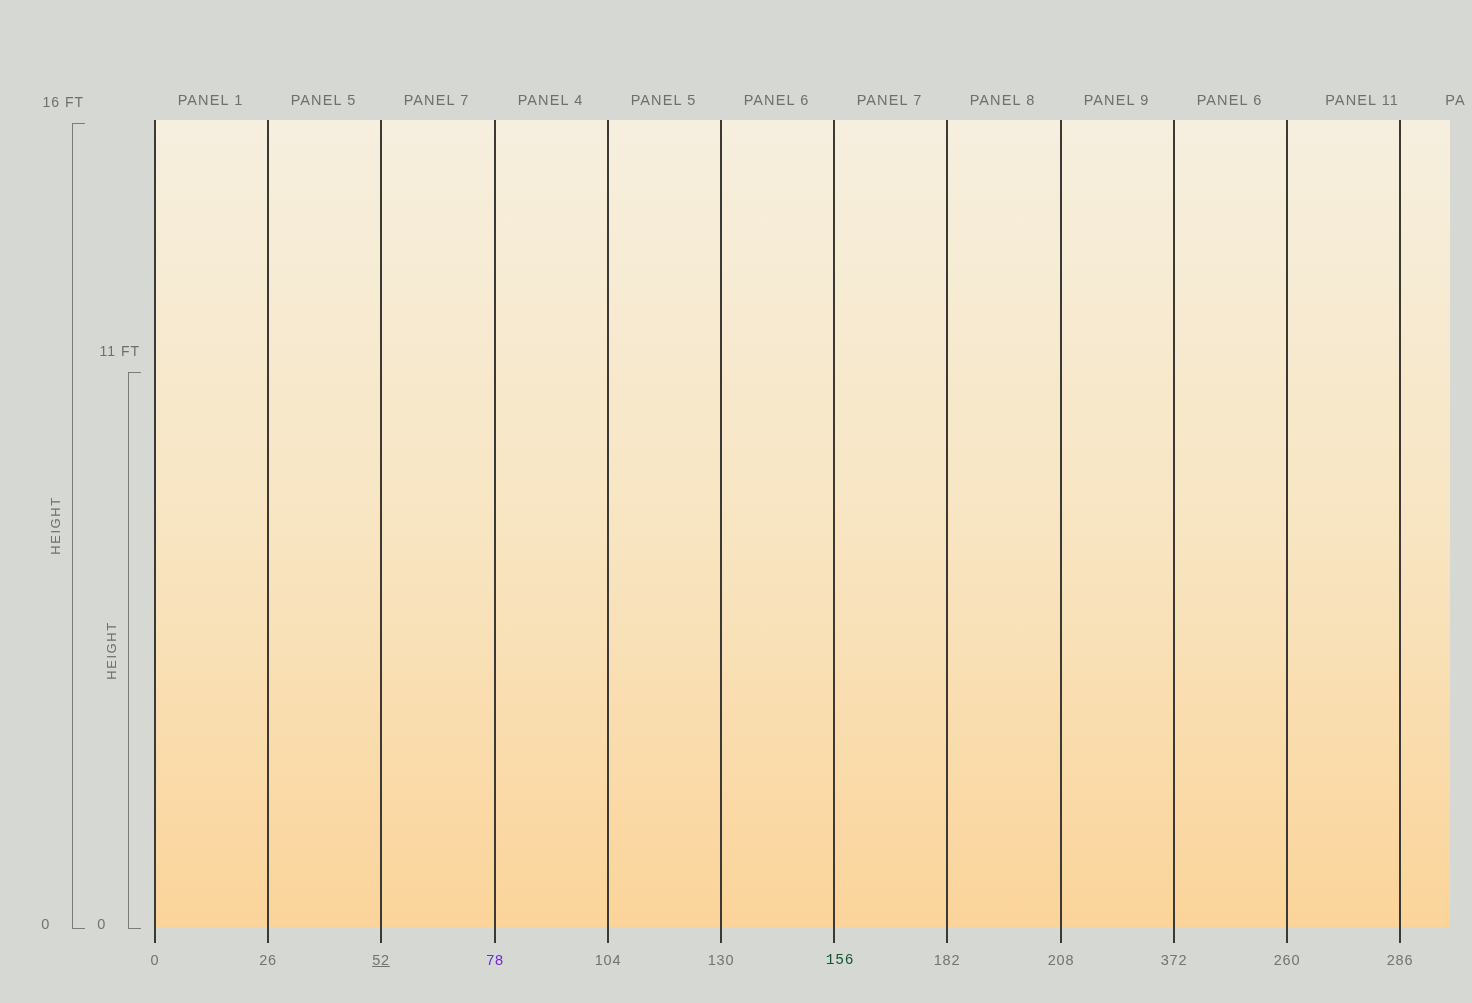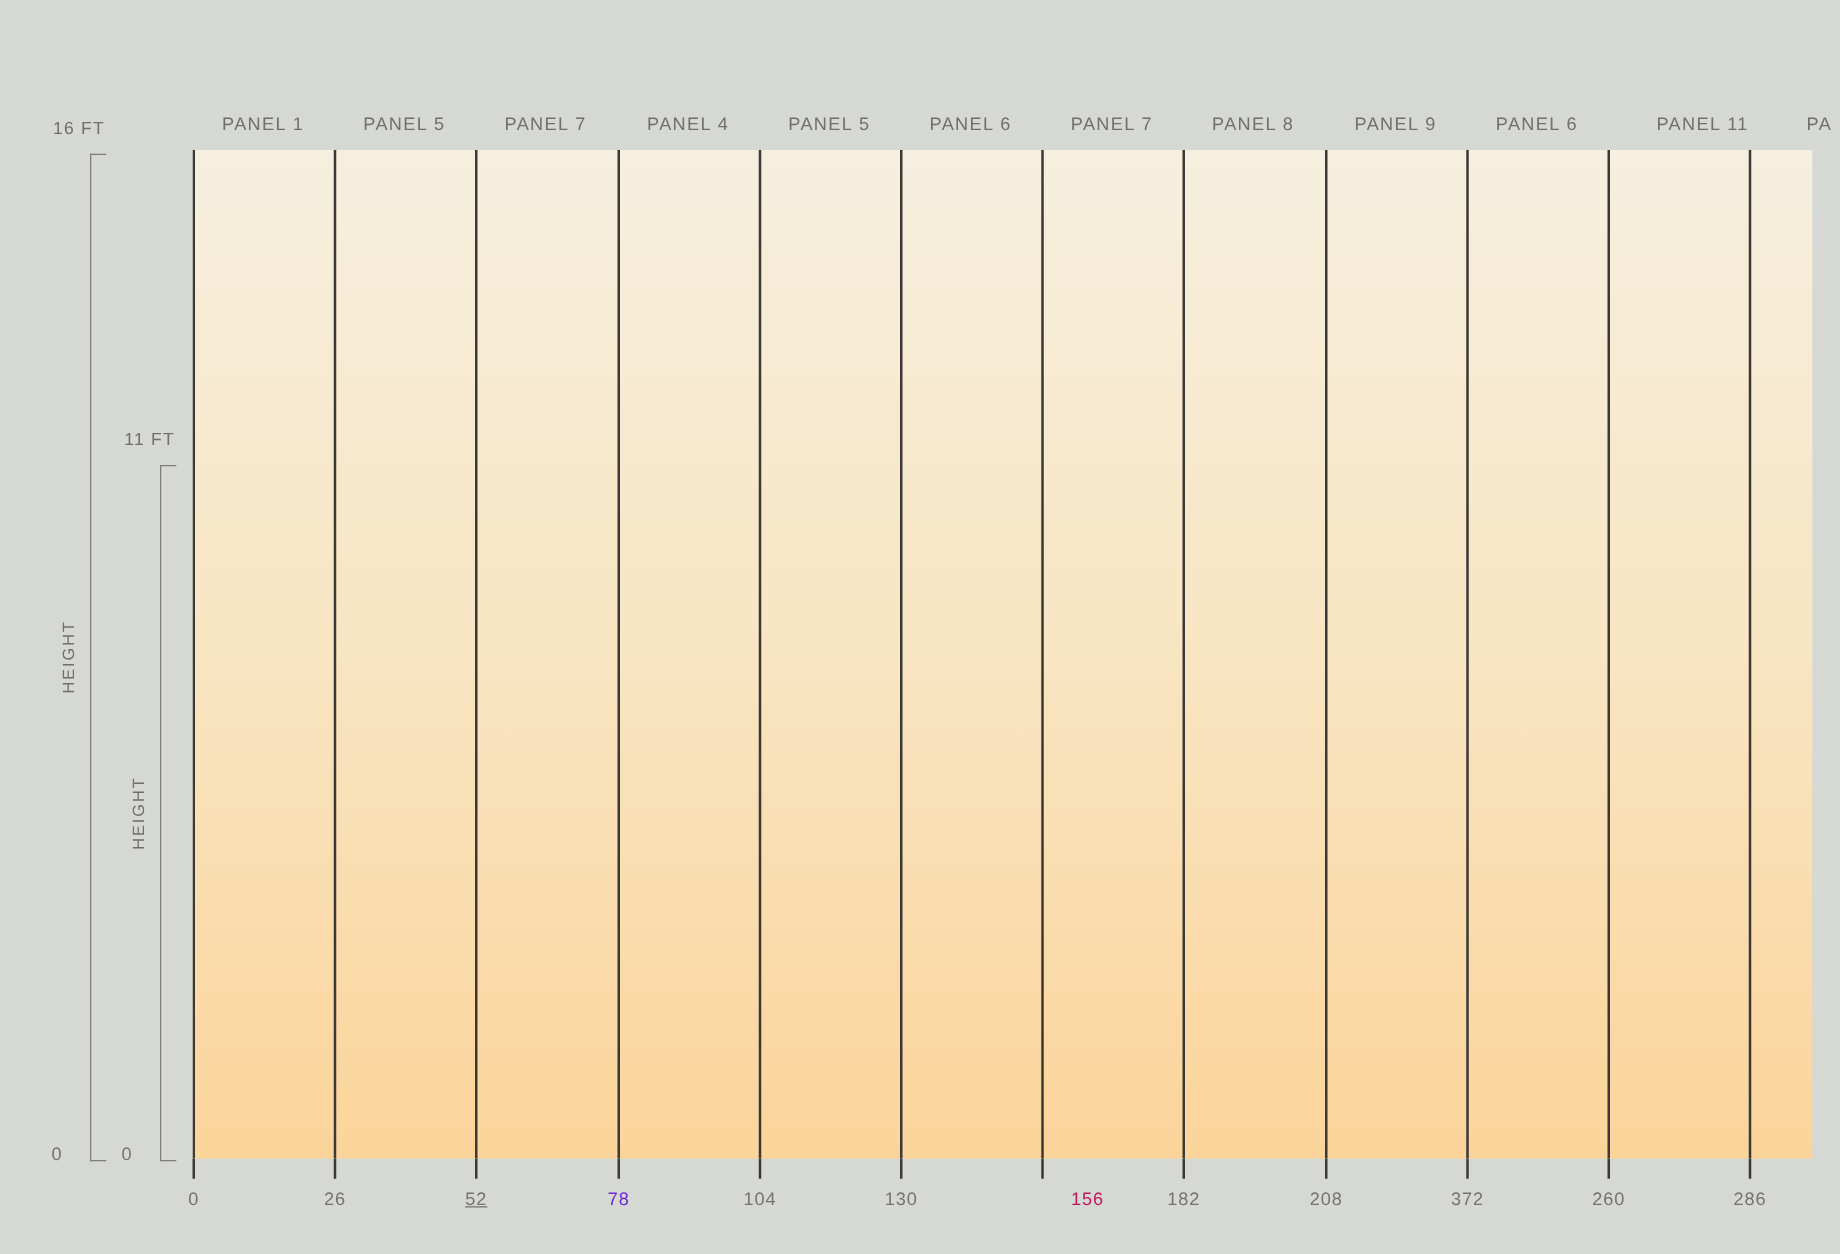--- a/index.html
+++ b/index.html
@@ -219,21 +219,21 @@
       <div class="x-tick-label" style="left: 228px; color: rgb(116, 115, 111);">26</div>
       <div class="x-tick" style="left: 380px; background: rgb(59, 57, 54);"></div>
       <div class="x-tick-label" style="left: 341px; color: rgb(116, 115, 111); text-decoration: underline;">52</div>
       <div class="x-tick" style="left: 494px; background: rgb(59, 57, 54);"></div>
       <div class="x-tick-label" style="left: 455px; color: #6d28d9;">78</div>
       <div class="x-tick" style="left: 607px; background: rgb(59, 57, 54);"></div>
       <div class="x-tick-label" style="left: 568px; color: rgb(116, 115, 111);">104</div>
       <div class="x-tick" style="left: 720px; background: rgb(59, 57, 54);"></div>
       <div class="x-tick-label" style="left: 681px; color: rgb(116, 115, 111);">130</div>
       <div class="x-tick" style="left: 833px; background: rgb(59, 57, 54);"></div>
-      <div class="x-tick-label" style="left: 830px; color: #be185d;">156</div>
+      <div class="x-tick-label" style="left: 800px; color: #14532d; font-family: Liberation Mono, monospace;">156</div>
       <div class="x-tick" style="left: 946px; background: rgb(59, 57, 54);"></div>
       <div class="x-tick-label" style="left: 907px; color: rgb(116, 115, 111);">182</div>
       <div class="x-tick" style="left: 1060px; background: rgb(59, 57, 54);"></div>
       <div class="x-tick-label" style="left: 1021px; color: rgb(116, 115, 111);">208</div>
       <div class="x-tick" style="left: 1173px; background: rgb(59, 57, 54);"></div>
       <div class="x-tick-label" style="left: 1134px; color: rgb(116, 115, 111);">372</div>
       <div class="x-tick" style="left: 1286px; background: rgb(59, 57, 54);"></div>
       <div class="x-tick-label" style="left: 1247px; color: rgb(116, 115, 111);">260</div>
       <div class="x-tick" style="left: 1399px; background: rgb(59, 57, 54);"></div>
       <div class="x-tick-label" style="left: 1360px; color: rgb(116, 115, 111);">286</div>

